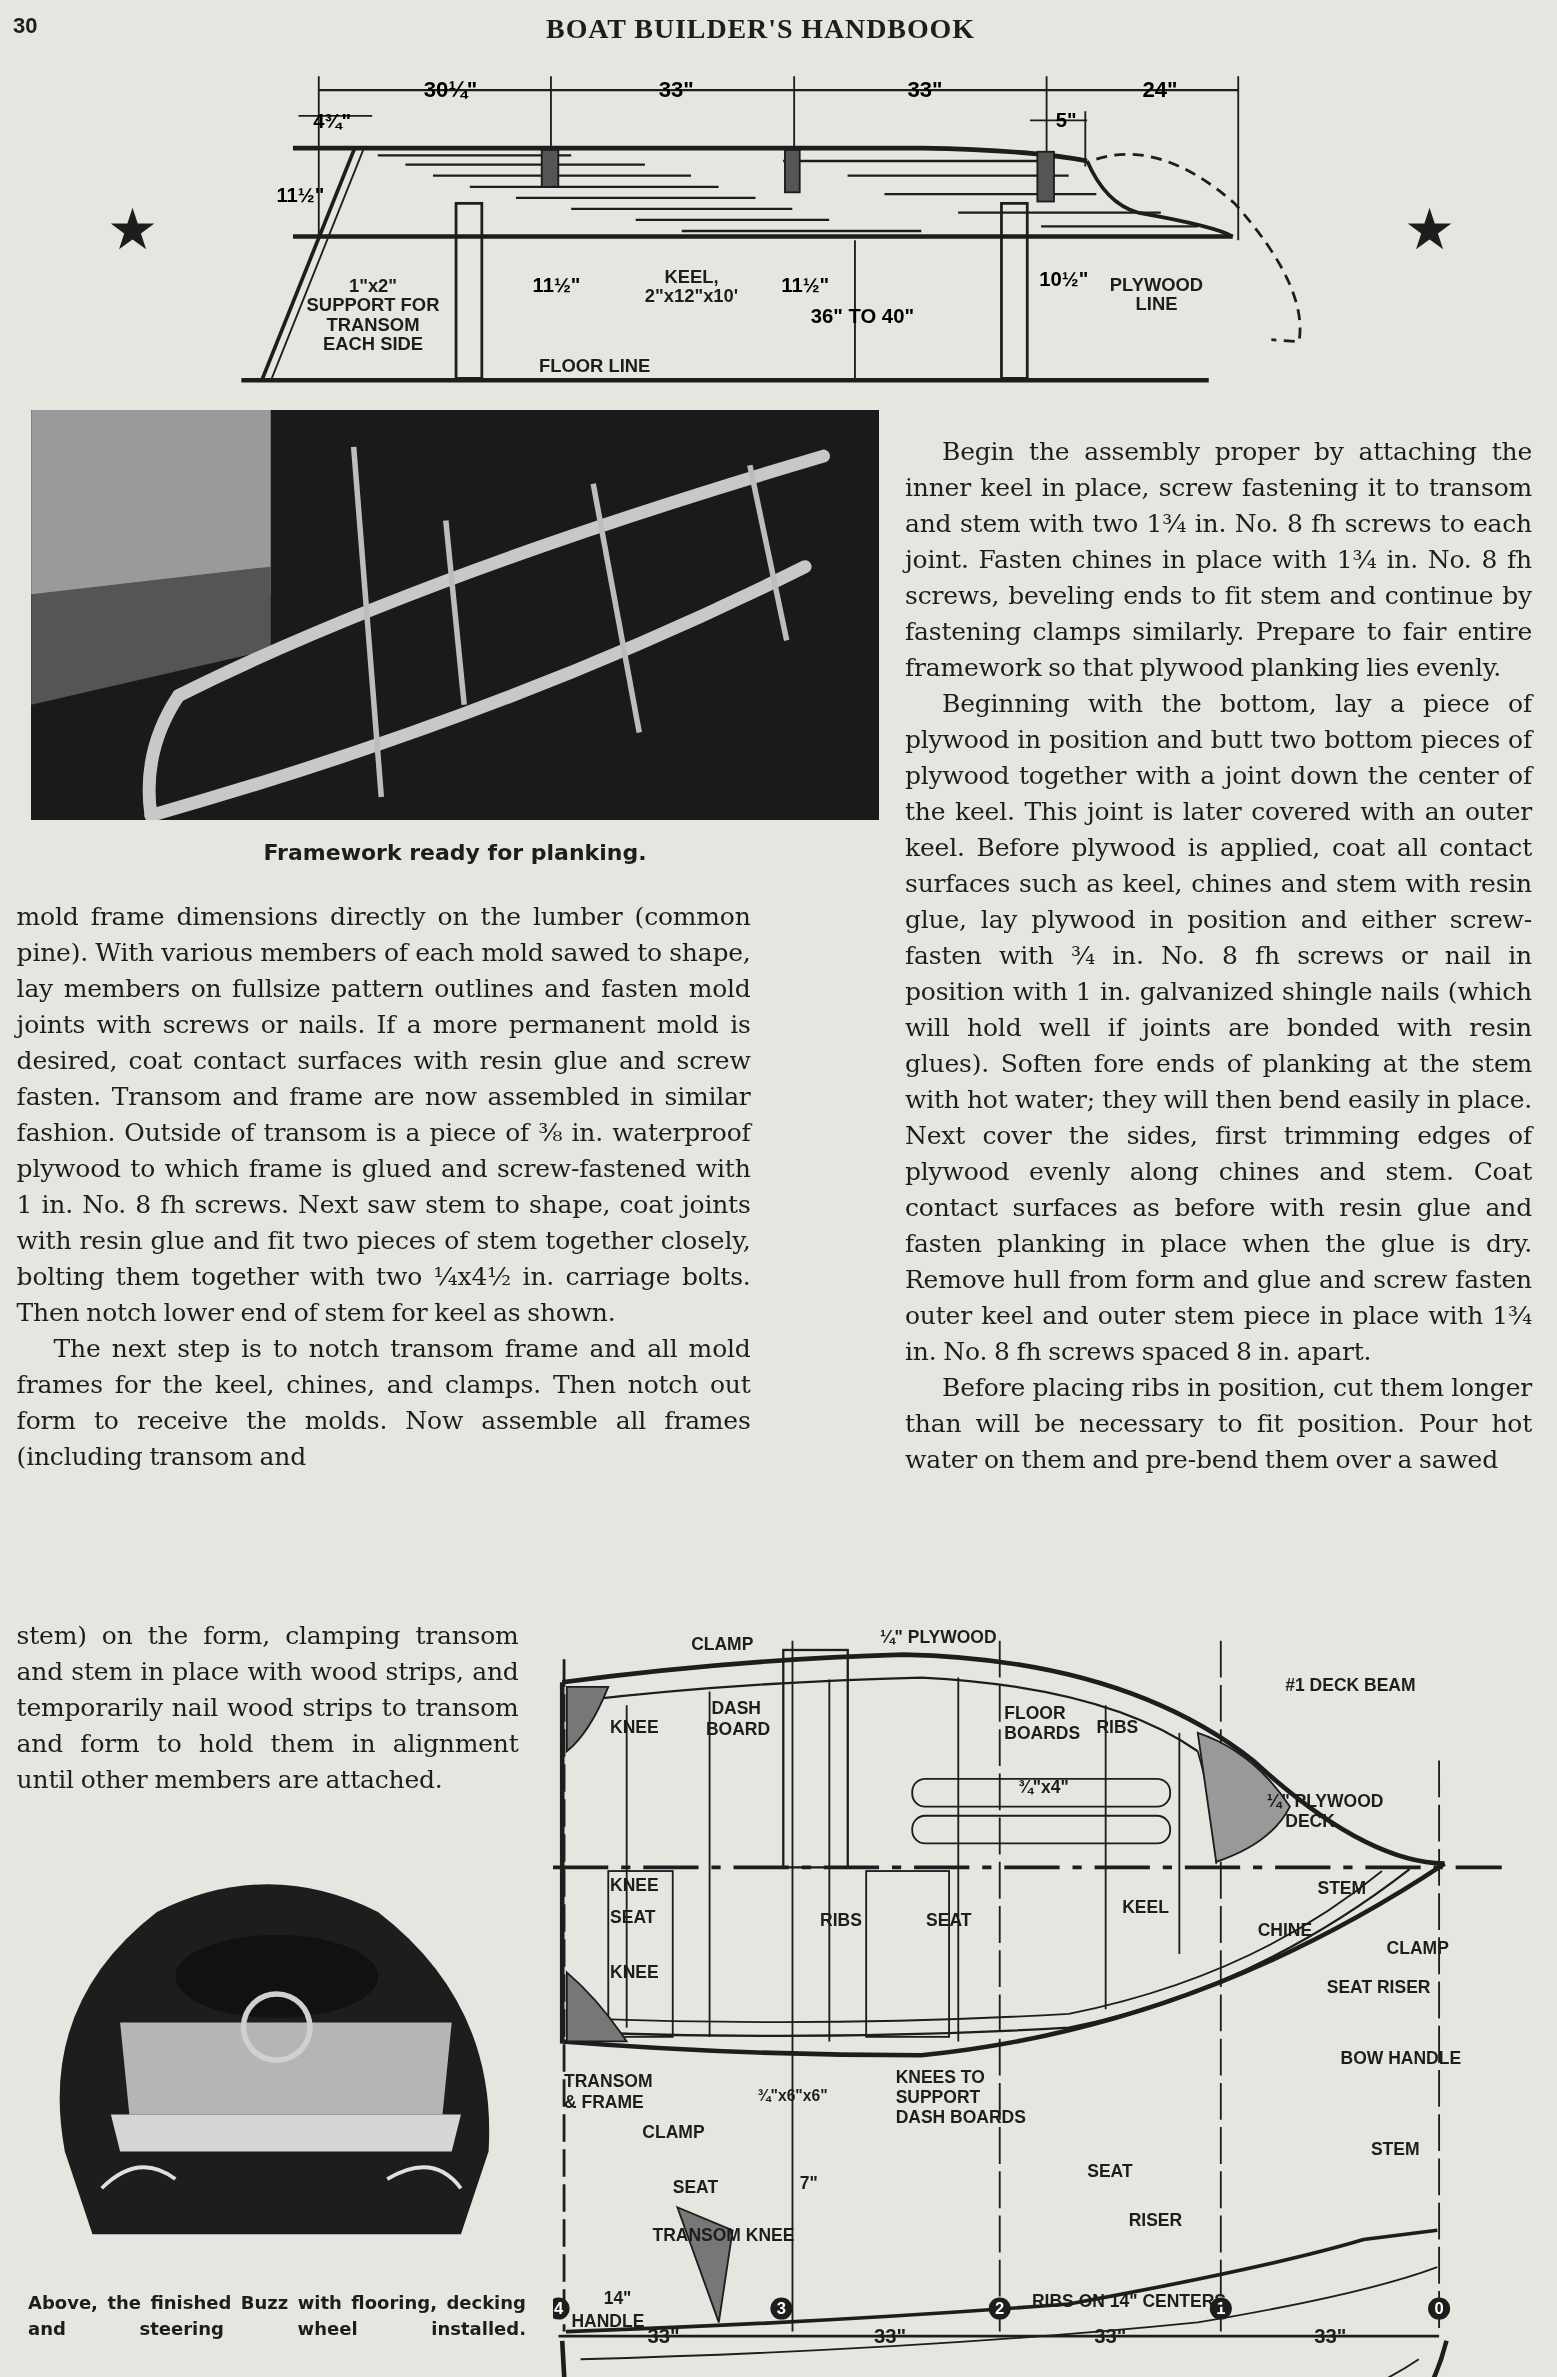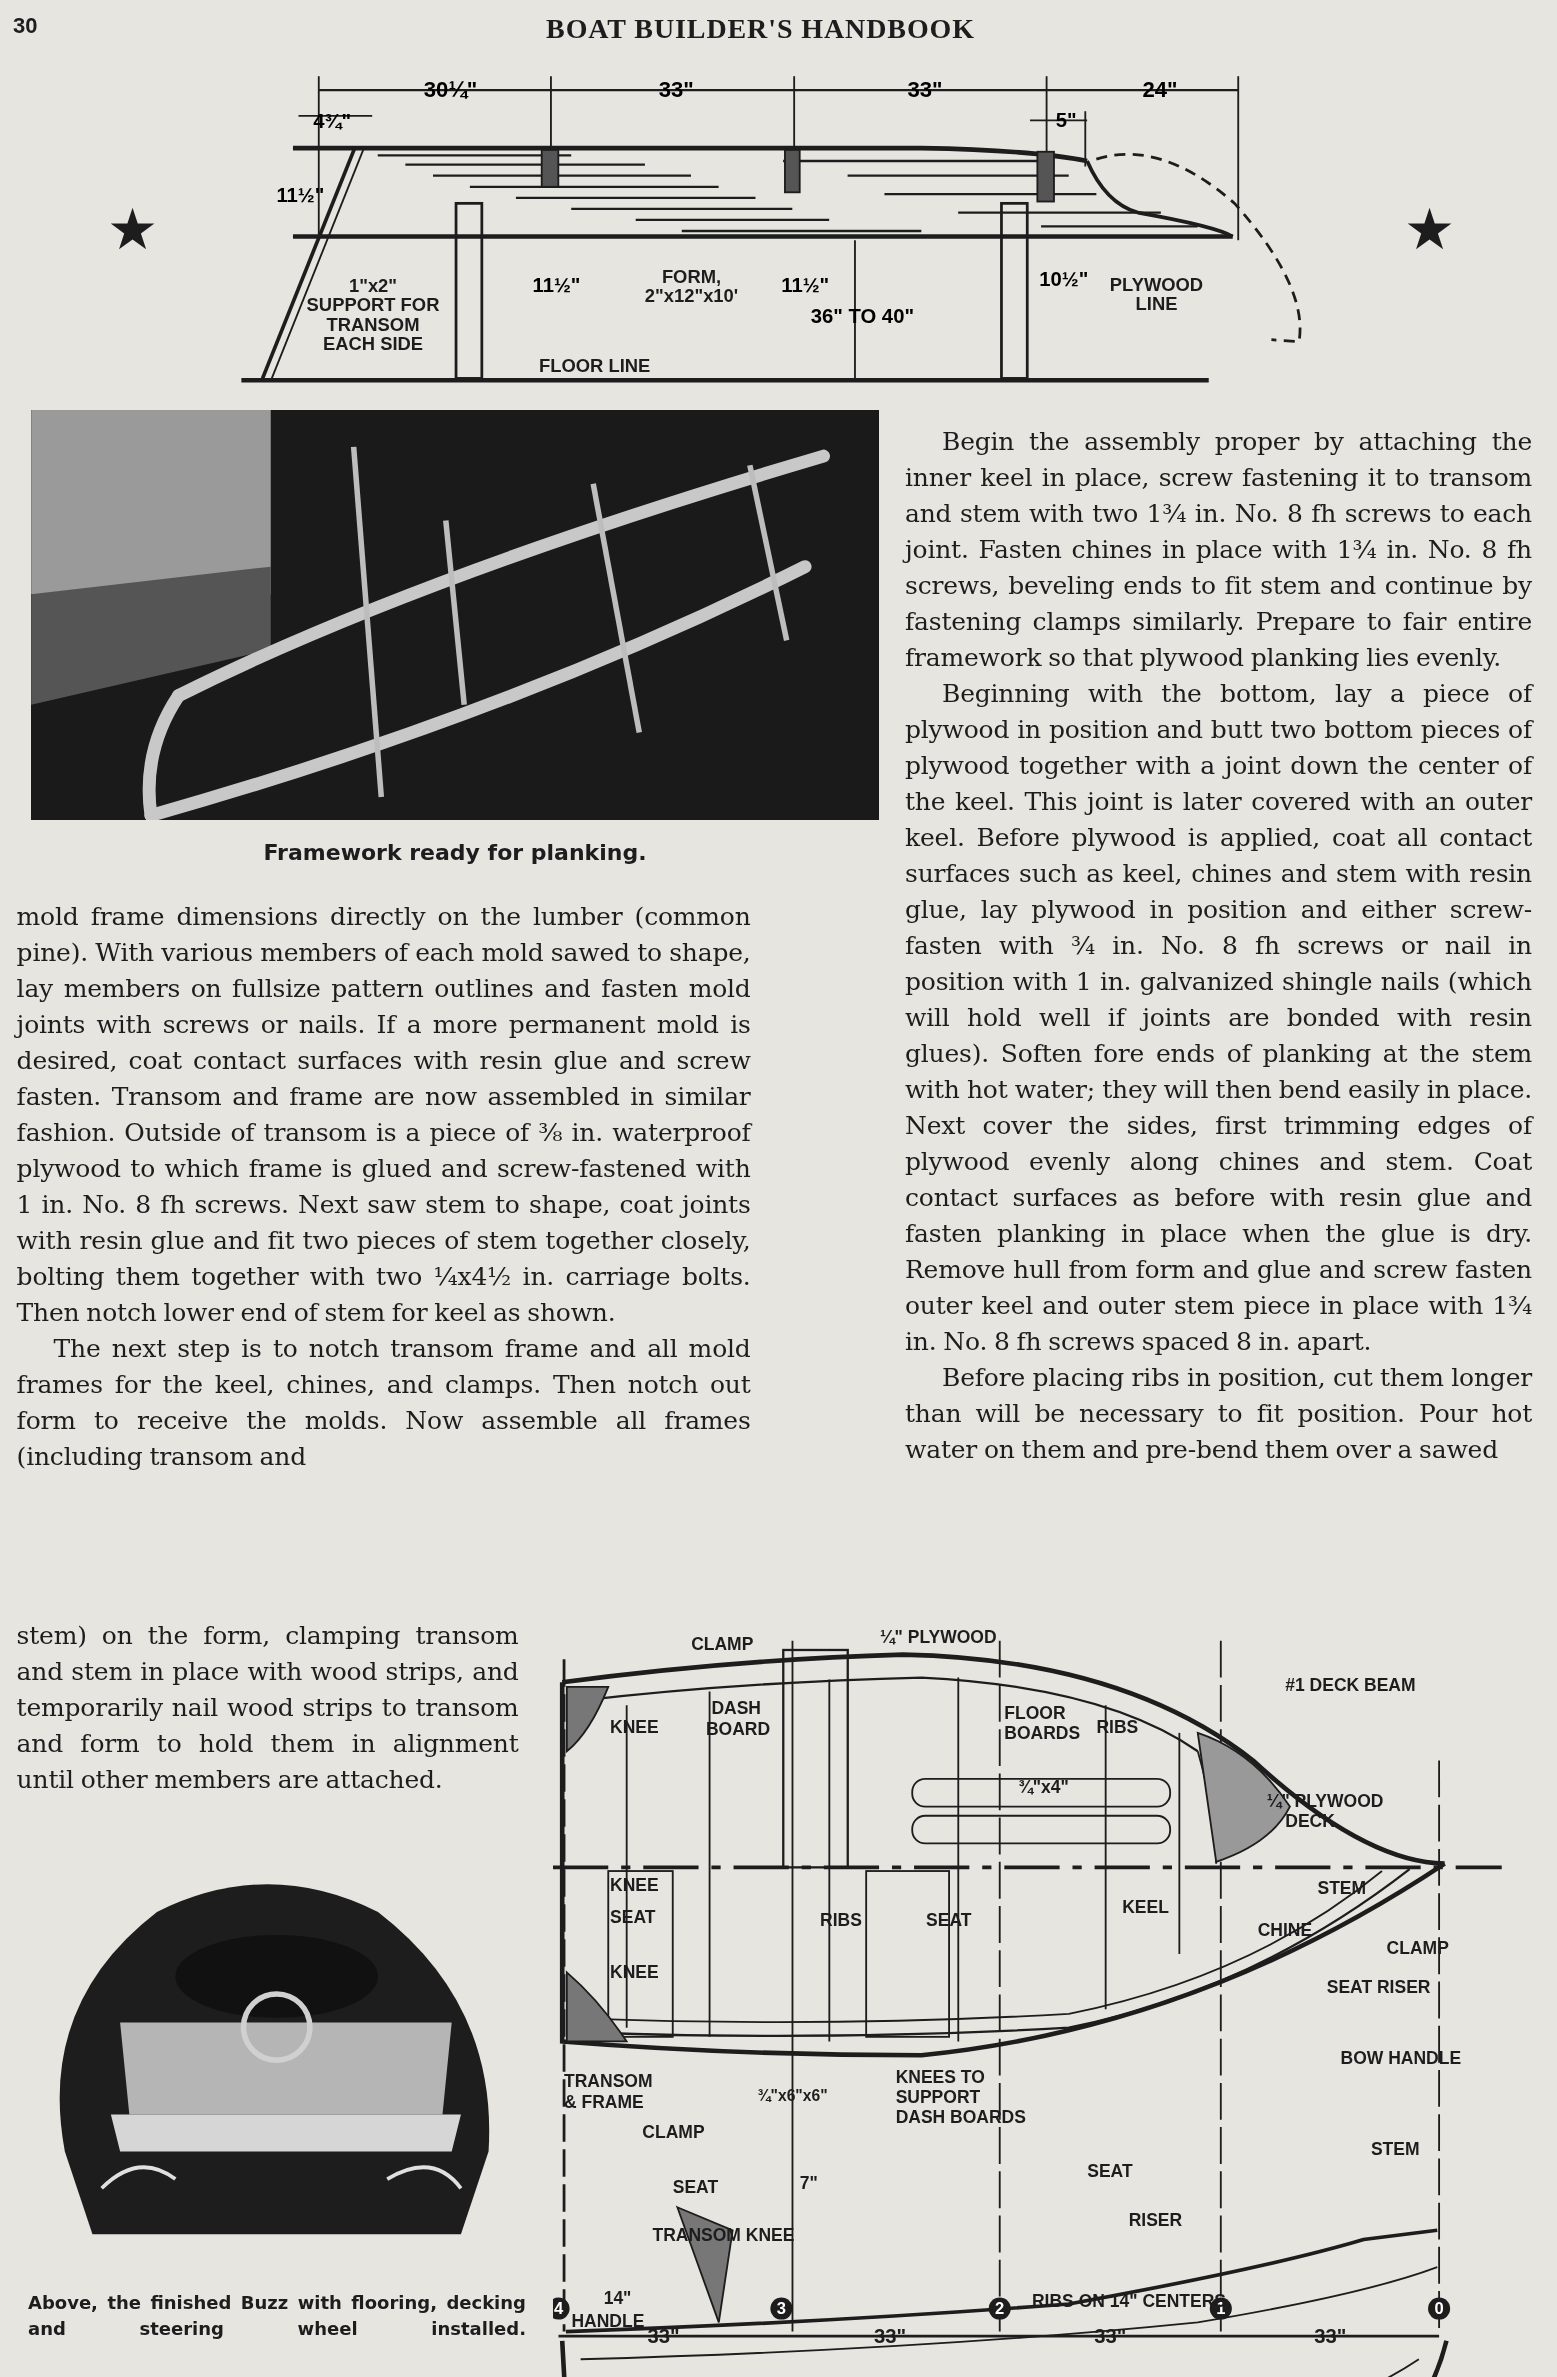--- a/index.html
+++ b/index.html
@@ -103,21 +103,21 @@
   <text x="880" y="280" font-size="22">36" TO 40"</text>
 </svg>
 
 <div class="abs diagram-label" style="left:304px; top:276px; width:138px;">
   <div>1"x2"</div>
   <div>SUPPORT FOR</div>
   <div>TRANSOM</div>
   <div>EACH SIDE</div>
 </div>
 <div class="abs diagram-label" style="left:627px; top:267px; width:129px;">
-  <div>FORM,</div>
+  <div>KEEL,</div>
   <div>2"x12"x10'</div>
 </div>
 <div class="abs diagram-label" style="left:1106px; top:275px; width:101px;">
   <div>PLYWOOD</div>
   <div>LINE</div>
 </div>
 <div class="abs diagram-label" style="left:539px; top:356px;">FLOOR LINE</div>
 
 <div class="abs photo" style="left:31px; top:410px; width:848px; height:410px;" title="Framework of boat hull on form">
   <svg width="848" height="410" viewBox="0 0 920 445">
@@ -132,21 +132,21 @@
     <g stroke="#bdbdbd" stroke-width="6">
       <line x1="350" y1="40" x2="380" y2="420"></line>
       <line x1="450" y1="120" x2="470" y2="320"></line>
       <line x1="610" y1="80" x2="660" y2="350"></line>
       <line x1="780" y1="60" x2="820" y2="250"></line>
     </g>
   </svg>
 </div>
 <div class="abs caption" style="left:31px; top:840px; width:848px;">Framework ready for planking.</div>
 
-<div class="abs body-text" style="left:905px; top:424px; width:627px;">
+<div class="abs body-text" style="left:905px; top:434px; width:627px;">
   <p class="indent">Begin the assembly proper by attaching the inner keel in place, screw fastening it to transom and stem with two 1¾ in. No. 8 fh screws to each joint. Fasten chines in place with 1¾ in. No. 8 fh screws, beveling ends to fit stem and continue by fastening clamps similarly. Prepare to fair entire framework so that plywood planking lies evenly.</p>
   <p class="indent">Beginning with the bottom, lay a piece of plywood in position and butt two bottom pieces of plywood together with a joint down the center of the keel. This joint is later covered with an outer keel. Before plywood is applied, coat all contact surfaces such as keel, chines and stem with resin glue, lay plywood in position and either screw-fasten with ¾ in. No. 8 fh screws or nail in position with 1 in. galvanized shingle nails (which will hold well if joints are bonded with resin glues). Soften fore ends of planking at the stem with hot water; they will then bend easily in place. Next cover the sides, first trimming edges of plywood evenly along chines and stem. Coat contact surfaces as before with resin glue and fasten planking in place when the glue is dry. Remove hull from form and glue and screw fasten outer keel and outer stem piece in place with 1¾ in. No. 8 fh screws spaced 8 in. apart.</p>
   <p class="indent">Before placing ribs in position, cut them longer than will be necessary to fit position. Pour hot water on them and pre-bend them over a sawed</p>
 </div>
 
 <div class="abs body-text" style="left:16.6px; top:899px; width:734px;">
   <p>mold frame dimensions directly on the lumber (common pine). With various members of each mold sawed to shape, lay members on fullsize pattern outlines and fasten mold joints with screws or nails. If a more permanent mold is desired, coat contact surfaces with resin glue and screw fasten. Transom and frame are now assembled in similar fashion. Outside of transom is a piece of ⅜ in. waterproof plywood to which frame is glued and screw-fastened with 1 in. No. 8 fh screws. Next saw stem to shape, coat joints with resin glue and fit two pieces of stem together closely, bolting them together with two ¼x4½ in. carriage bolts. Then notch lower end of stem for keel as shown.</p>
   <p class="indent">The next step is to notch transom frame and all mold frames for the keel, chines, and clamps. Then notch out form to receive the molds. Now assemble all frames (including transom and</p>
 </div>
 <div class="abs body-text" style="left:16.6px; top:1578px; width:502px;margin-top:40px;">

